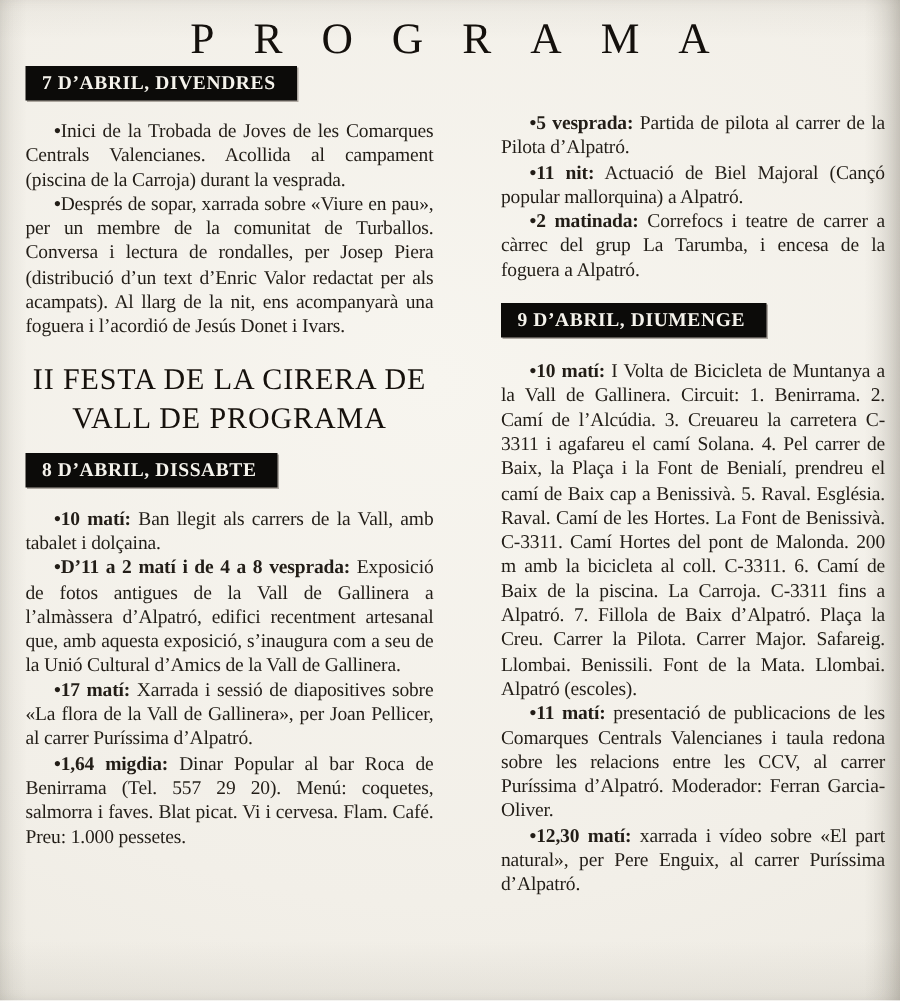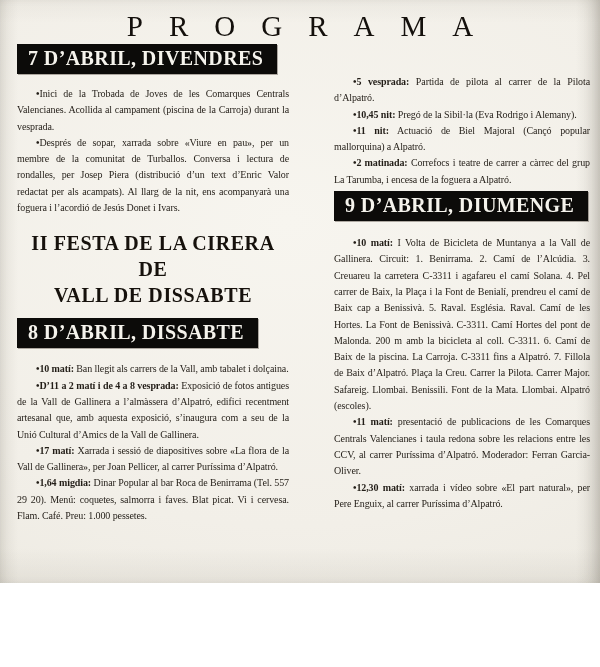--- a/index.html
+++ b/index.html
@@ -5,21 +5,21 @@
   html, body {
     margin: 0;
     padding: 0;
     width: 600px;
     height: 667px;
     overflow: hidden;
   }
   .page {
     position: relative;
     width: 600px;
-    height: 583px;
+    height: 667px;
     overflow: hidden;
     font-family: "Liberation Serif", "DejaVu Serif", serif;
     color: var(--ink, #221d17);
     background:
       linear-gradient(90deg, rgba(90,84,70,0.10) 0%, rgba(90,84,70,0.0) 3%, rgba(90,84,70,0.0) 96%, rgba(90,84,70,0.14) 100%),
       linear-gradient(180deg, rgba(90,84,70,0.05) 0%, rgba(90,84,70,0.0) 4%, rgba(90,84,70,0.0) 94%, rgba(90,84,70,0.08) 100%),
       radial-gradient(130% 95% at 48% 38%, #f7f5ef 0%, #f2efe8 55%, #eae7de 100%);
     box-shadow: inset -10px 0 14px -8px rgba(70,64,52,0.25), inset 6px 0 10px -7px rgba(70,64,52,0.15);
   }
 
@@ -43,46 +43,46 @@
   .col-left  { left: 17px;  width: 272px; }
   .col-right { left: 334px; width: 256px; }
   .col-left  { top: 44px; }
   .col-right { top: 74px; }
 
   .date-header {
     display: inline-block;
     background: var(--header-bg, #0c0b09);
     color: var(--header-text, #f5f3ec);
     font-weight: bold;
-    font-size: 20px;
+    font-size: 13px;
     letter-spacing: 0.4px;
     padding: 3px 14px 4px 11px;
     box-shadow: 1px 1px 0 rgba(40,30,20,0.35);
     white-space: nowrap;
   }
   .hdr-fri { margin-bottom: 12px; }
   .hdr-sat { margin-top: 10px; margin-bottom: 13px; }
-  .hdr-sun { margin-top: 3px; margin-bottom: 14px; font-family: Liberation Serif, serif; }
+  .hdr-sun { margin-top: 14px; margin-bottom: 14px; font-family: Liberation Serif, serif; }
 
   .para {
     margin: 0;
-    font-size: 10px;
+    font-size: 13px;
     line-height: 16.3px;
     text-align: justify;
     text-indent: 19px;
     letter-spacing: -0.1px;
   }
   .lead { font-weight: bold; }
 
   .festa-title {
     margin: 14px 0 0 0;
     text-align: center;
     font-size: 20px;
     line-height: 26px;
-    font-weight: 700;
+    font-weight: 400;
     letter-spacing: 0.6px;
     color: #16110c;
   }
   .festa-title span { display: block; }
 </style>
 </head>
 <body>
 
 <div class="page">
 
@@ -92,38 +92,37 @@
 
     <div class="date-header hdr-fri">
       <span>7 D’ABRIL, DIVENDRES</span>
     </div>
 
     <p class="para"><span class="lead">•</span><span>Inici de la Trobada de Joves de les Comarques Centrals Valencianes. Acollida al campament (piscina de la Carroja) durant la vesprada.</span></p>
     <p class="para"><span class="lead">•</span><span>Després de sopar, xarrada sobre «Viure en pau», per un membre de la comunitat de Turballos. Conversa i lectura de rondalles, per Josep Piera (distribució d’un text d’Enric Valor redactat per als acampats). Al llarg de la nit, ens acompanyarà una foguera i l’acordió de Jesús Donet i Ivars.</span></p>
 
     <h2 class="festa-title">
       <span>II FESTA DE LA CIRERA DE</span>
-      <span>VALL DE DISSABTE</span>
+      <span>VALL DE PROGRAMA</span>
     </h2>
 
     <div class="date-header hdr-sat">
       <span>8 D’ABRIL, DISSABTE</span>
     </div>
 
     <p class="para"><span class="lead">•10 matí:</span><span> Ban llegit als carrers de la Vall, amb tabalet i dolçaina.</span></p>
     <p class="para"><span class="lead">•D’11 a 2 matí i de 4 a 8 vesprada:</span><span> Exposició de fotos antigues de la Vall de Gallinera a l’almàssera d’Alpatró, edifici recentment artesanal que, amb aquesta exposició, s’inaugura com a seu de la Unió Cultural d’Amics de la Vall de Gallinera.</span></p>
     <p class="para"><span class="lead">•17 matí:</span><span> Xarrada i sessió de diapositives sobre «La flora de la Vall de Gallinera», per Joan Pellicer, al carrer Puríssima d’Alpatró.</span></p>
     <p class="para"><span class="lead">•1,64 migdia:</span><span> Dinar Popular al bar Roca de Benirrama (Tel. 557 29 20). Menú: coquetes, salmorra i faves. Blat picat. Vi i cervesa. Flam. Café. Preu: 1.000 pessetes.</span></p>
 
   </div>
 
   <div class="col col-right">
 
     <p class="para"><span class="lead">•5 vesprada:</span><span> Partida de pilota al carrer de la Pilota d’Alpatró.</span></p>
-    <p class="para"><span class="lead">•10,45 nit:</span><span> Pregó de la Sibil·la (Eva Rodrigo i Alemany).</span></p>
     <p class="para"><span class="lead">•11 nit:</span><span> Actuació de Biel Majoral (Cançó popular mallorquina) a Alpatró.</span></p>
     <p class="para"><span class="lead">•2 matinada:</span><span> Correfocs i teatre de carrer a càrrec del grup La Tarumba, i encesa de la foguera a Alpatró.</span></p>
 
     <div class="date-header hdr-sun">
       <span>9 D’ABRIL, DIUMENGE</span>
     </div>
 
     <p class="para"><span class="lead">•10 matí:</span><span> I Volta de Bicicleta de Muntanya a la Vall de Gallinera. Circuit: 1. Benirrama. 2. Camí de l’Alcúdia. 3. Creuareu la carretera C-3311 i agafareu el camí Solana. 4. Pel carrer de Baix, la Plaça i la Font de Benialí, prendreu el camí de Baix cap a Benissivà. 5. Raval. Església. Raval. Camí de les Hortes. La Font de Benissivà. C-3311. Camí Hortes del pont de Malonda. 200 m amb la bicicleta al coll. C-3311. 6. Camí de Baix de la piscina. La Carroja. C-3311 fins a Alpatró. 7. Fillola de Baix d’Alpatró. Plaça la Creu. Carrer la Pilota. Carrer Major. Safareig. Llombai. Benissili. Font de la Mata. Llombai. Alpatró (escoles).</span></p>
     <p class="para"><span class="lead">•11 matí:</span><span> presentació de publicacions de les Comarques Centrals Valencianes i taula redona sobre les relacions entre les CCV, al carrer Puríssima d’Alpatró. Moderador: Ferran Garcia-Oliver.</span></p>
     <p class="para"><span class="lead">•12,30 matí:</span><span> xarrada i vídeo sobre «El part natural», per Pere Enguix, al carrer Puríssima d’Alpatró.</span></p>

